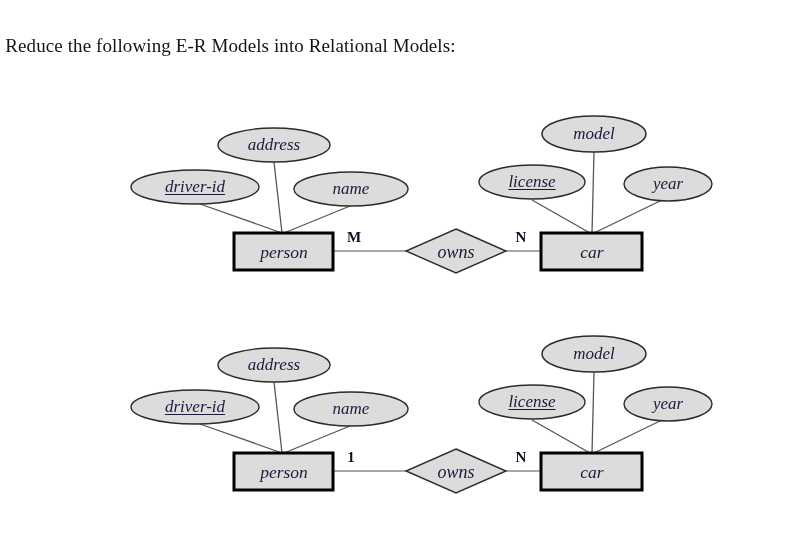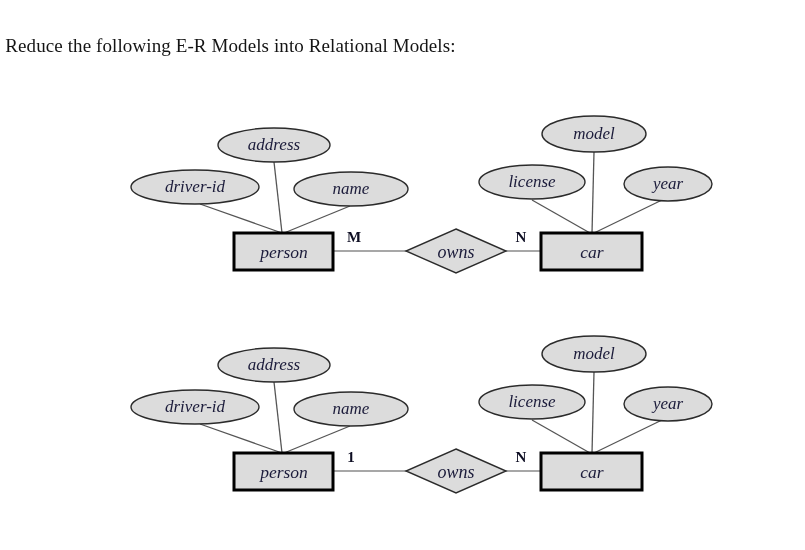--- a/index.html
+++ b/index.html
@@ -45,20 +45,21 @@
     transform: translate(-50%, -50%);
     white-space: nowrap;
     font-family: "Liberation Serif", "DejaVu Serif", serif;
     font-style: italic;
     font-size: 17px;
     color: #1b1b3a;
     text-align: center;
     pointer-events: none;
   }
   .lbl.ul {
+    text-decoration: underline;
     text-underline-offset: 2px;
   }
   .lbl.entity { font-size: 17.5px; text-align: center; }
   .lbl.rel { font-size: 18px; }
   .card {
     position: absolute;
     transform: translate(-50%, -50%);
     white-space: nowrap;
     font-family: "Liberation Serif", "DejaVu Serif", serif;
     font-weight: bold;

